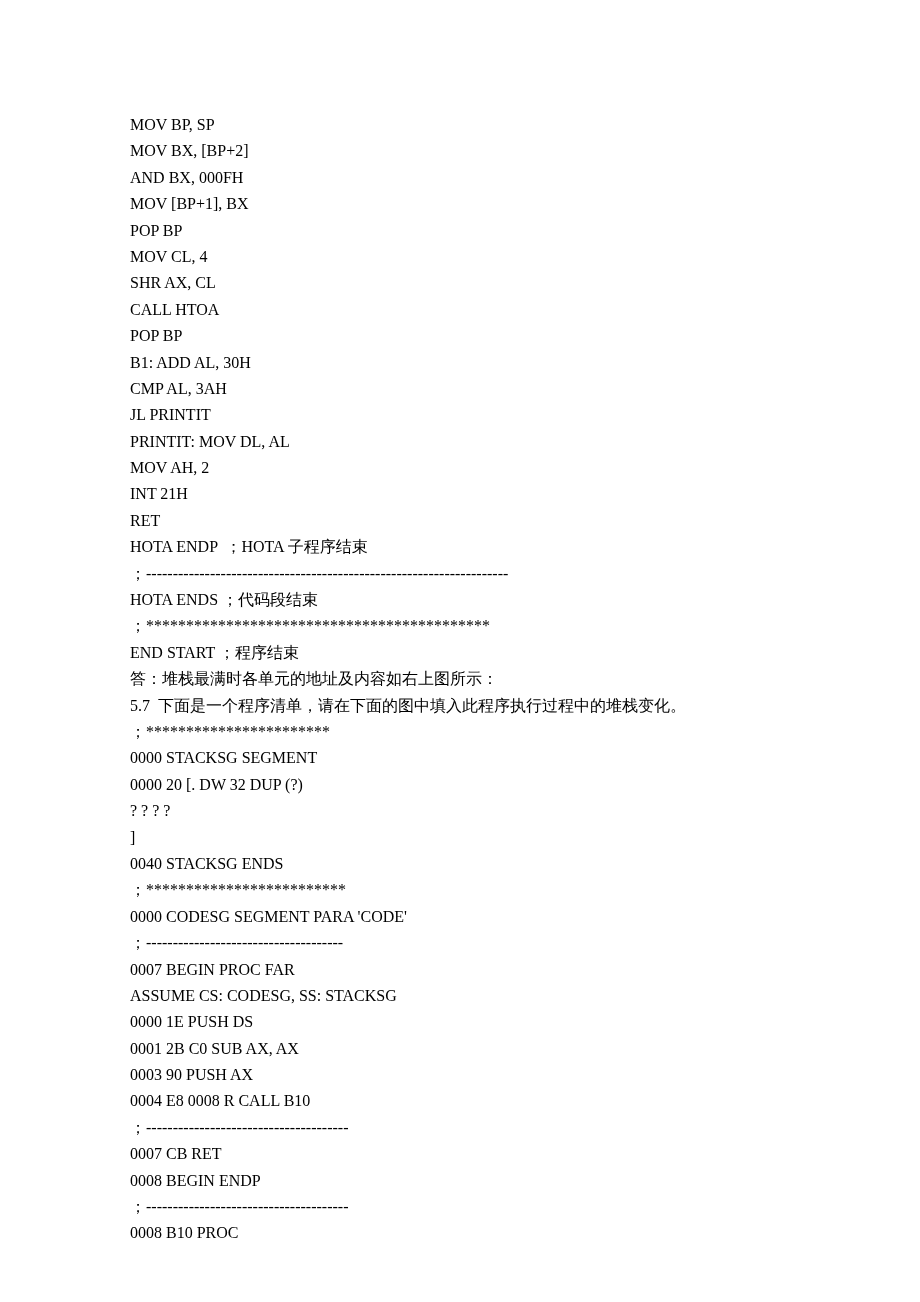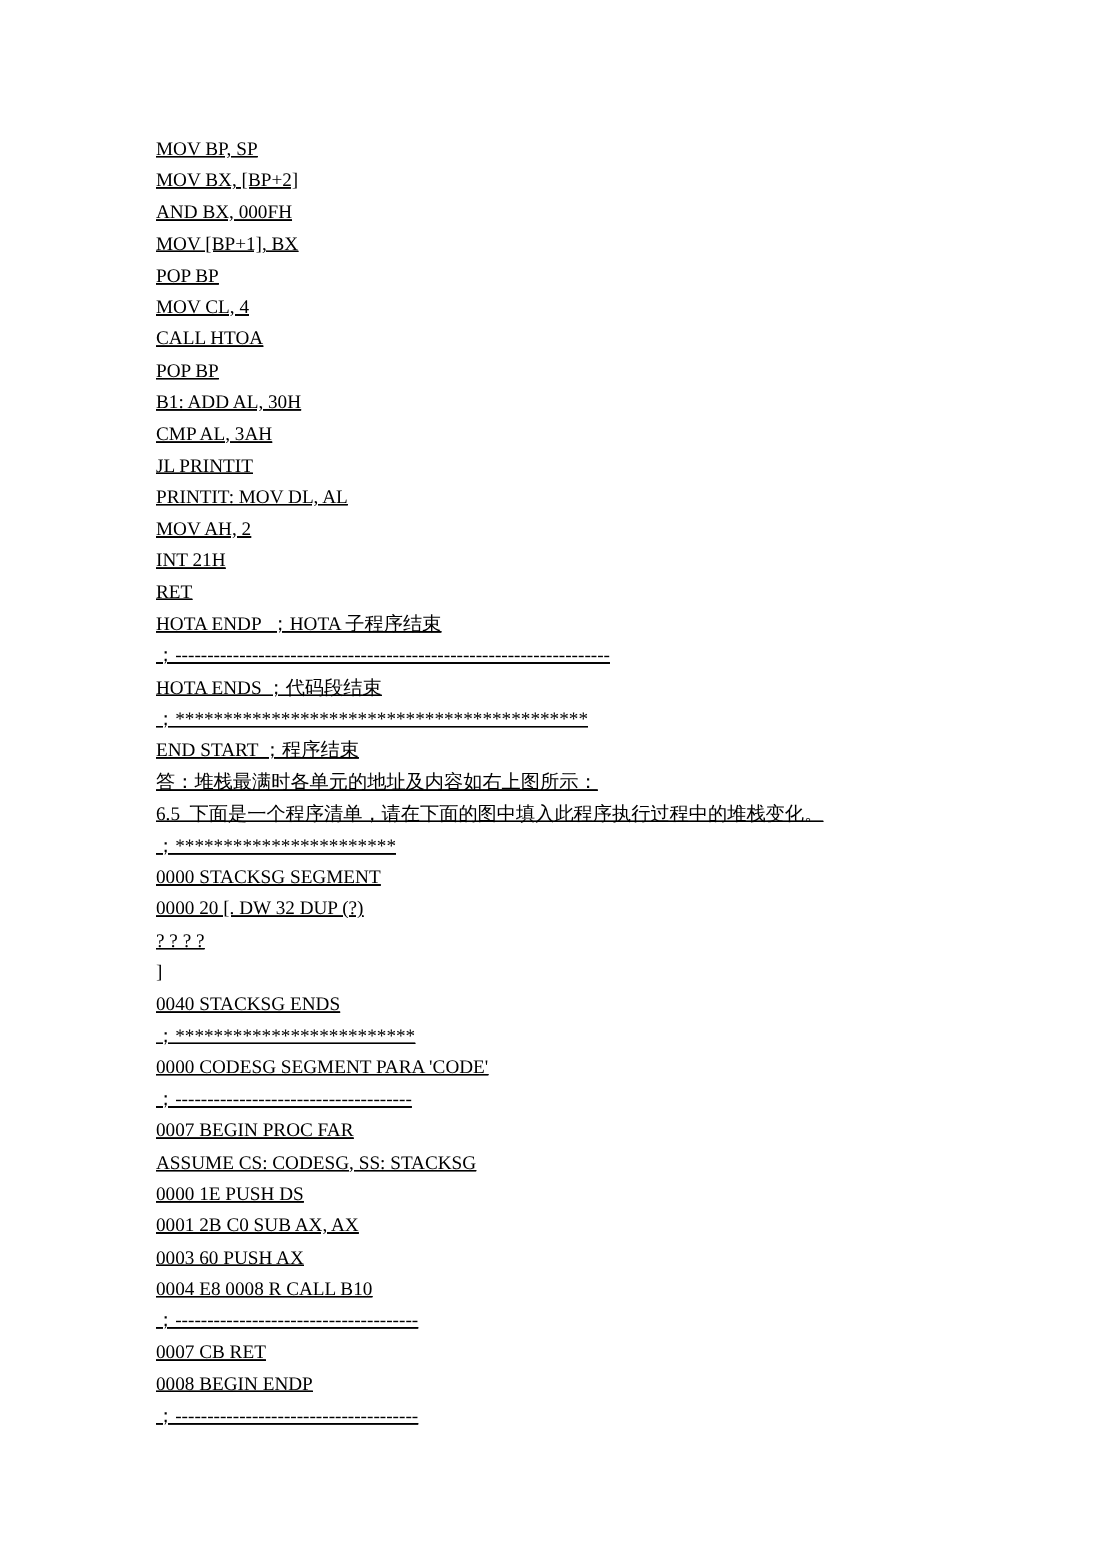--- a/index.html
+++ b/index.html
@@ -1,19 +1,18 @@
 <!DOCTYPE html>
 <html><head>
   <meta charset="utf-8">
   <style>
     * {
       margin: 0;
       padding: 0;
       box-sizing: border-box;
-      text-decoration: underline;
     }
     body {
       background: #ffffff;
       width: 920px;
       height: 1302px;
       font-family: "Times New Roman", "SimSun", serif;
       font-size: 16px;
       line-height: 1.65;
       color: #000000;
       padding: 112px 130px 0 130px;
@@ -26,48 +25,50 @@
 </head>
 <body>
 
 <div id="content">
     <div class="line">MOV BP, SP</div>
     <div class="line">MOV BX, [BP+2]</div>
     <div class="line">AND BX, 000FH</div>
     <div class="line">MOV [BP+1], BX</div>
     <div class="line">POP BP</div>
     <div class="line">MOV CL, 4</div>
+    <div class="line">SHR AX, CL</div>
     <div class="line">CALL HTOA</div>
     <div class="line">POP BP</div>
     <div class="line">B1: ADD AL, 30H</div>
     <div class="line">CMP AL, 3AH</div>
     <div class="line">JL PRINTIT</div>
     <div class="line">PRINTIT: MOV DL, AL</div>
     <div class="line">MOV AH, 2</div>
     <div class="line">INT 21H</div>
     <div class="line">RET</div>
     <div class="line">HOTA ENDP  ；HOTA 子程序结束</div>
     <div class="line">；--------------------------------------------------------------------</div>
     <div class="line">HOTA ENDS ；代码段结束</div>
     <div class="line">；*******************************************</div>
     <div class="line">END START ；程序结束</div>
     <div class="line">答：堆栈最满时各单元的地址及内容如右上图所示：</div>
-    <div class="line">6.5  下面是一个程序清单，请在下面的图中填入此程序执行过程中的堆栈变化。</div>
+    <div class="line">5.7  下面是一个程序清单，请在下面的图中填入此程序执行过程中的堆栈变化。</div>
     <div class="line">；***********************</div>
     <div class="line">0000 STACKSG SEGMENT</div>
     <div class="line">0000 20 [. DW 32 DUP (?)</div>
     <div class="line">? ? ? ?</div>
     <div class="line">]</div>
     <div class="line">0040 STACKSG ENDS</div>
     <div class="line">；*************************</div>
     <div class="line">0000 CODESG SEGMENT PARA 'CODE'</div>
     <div class="line">；-------------------------------------</div>
     <div class="line">0007 BEGIN PROC FAR</div>
     <div class="line">ASSUME CS: CODESG, SS: STACKSG</div>
     <div class="line">0000 1E PUSH DS</div>
     <div class="line">0001 2B C0 SUB AX, AX</div>
-    <div class="line">0003 60 PUSH AX</div>
+    <div class="line">0003 90 PUSH AX</div>
     <div class="line">0004 E8 0008 R CALL B10</div>
     <div class="line">；--------------------------------------</div>
     <div class="line">0007 CB RET</div>
     <div class="line">0008 BEGIN ENDP</div>
     <div class="line">；--------------------------------------</div>
+    <div class="line">0008 B10 PROC</div>
   </div>
 
 </body></html>

